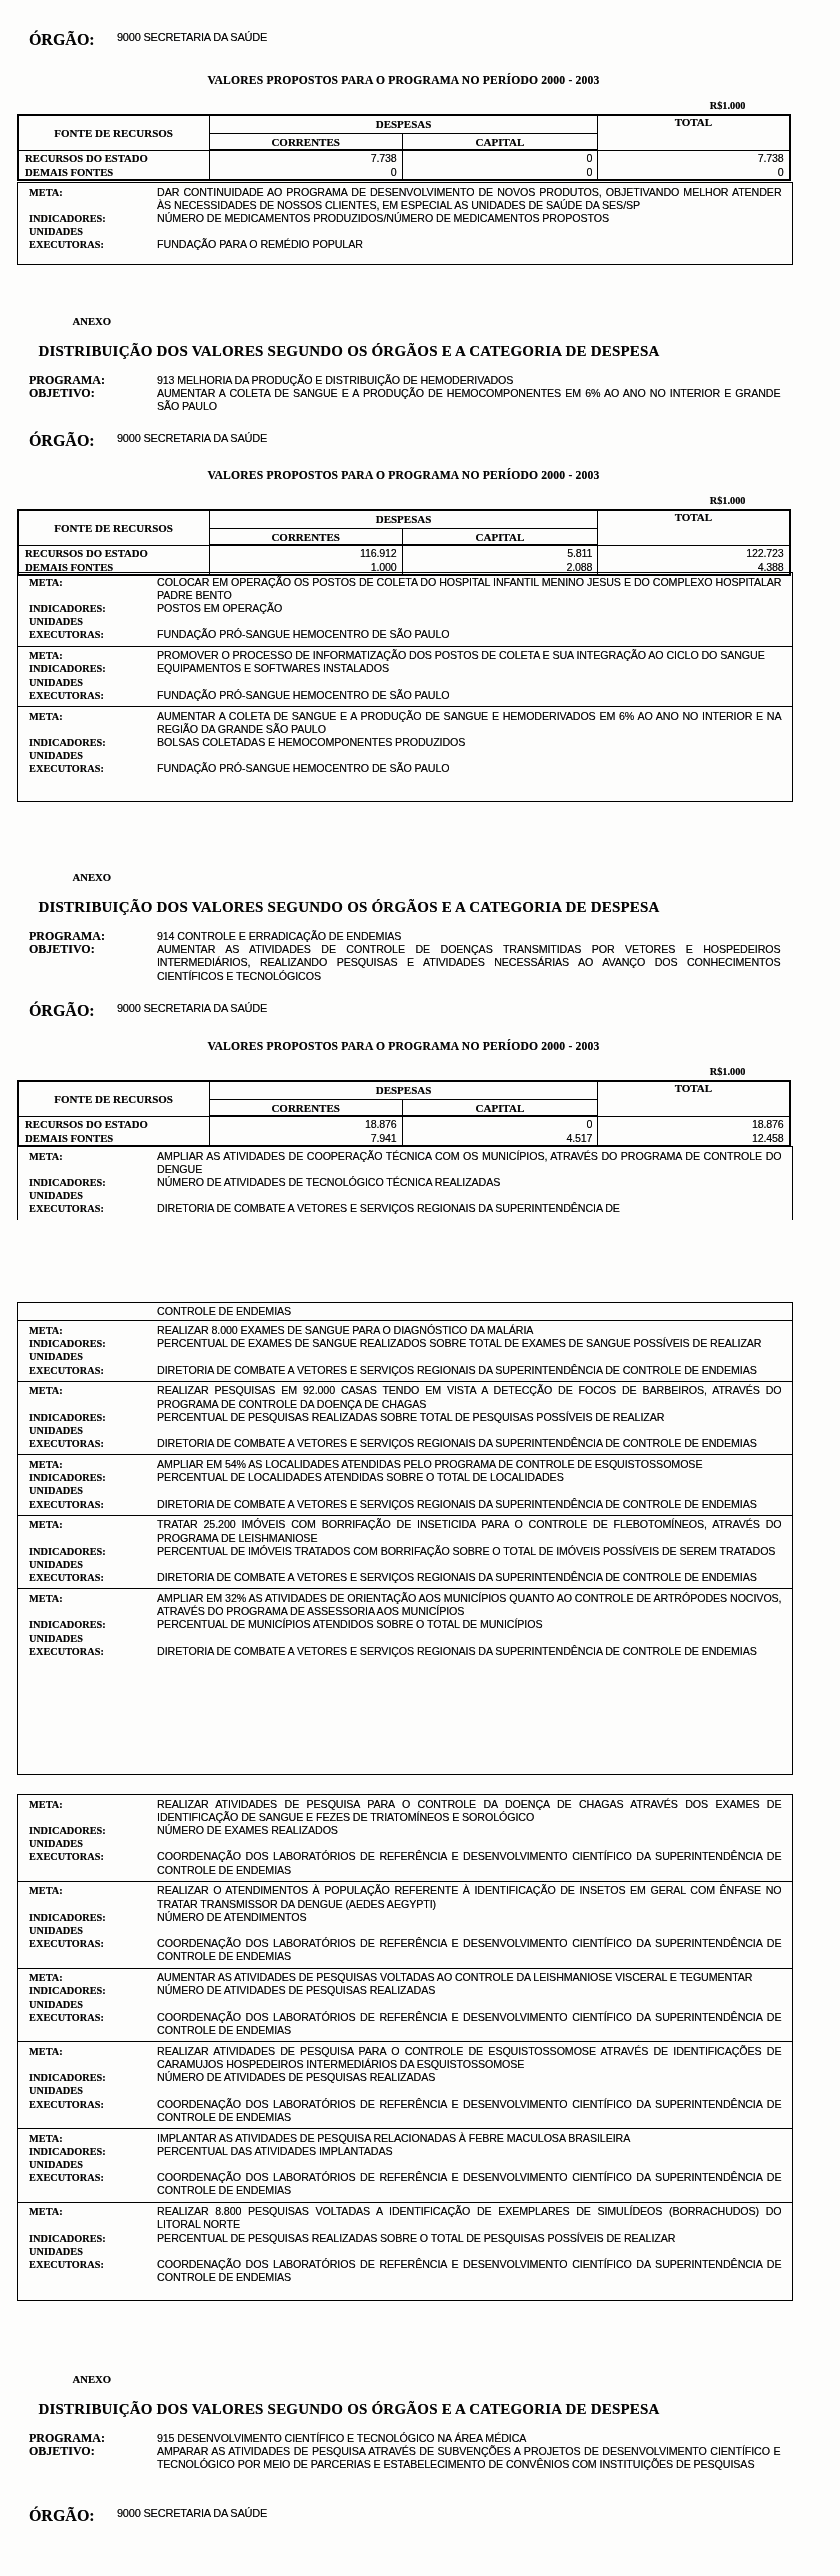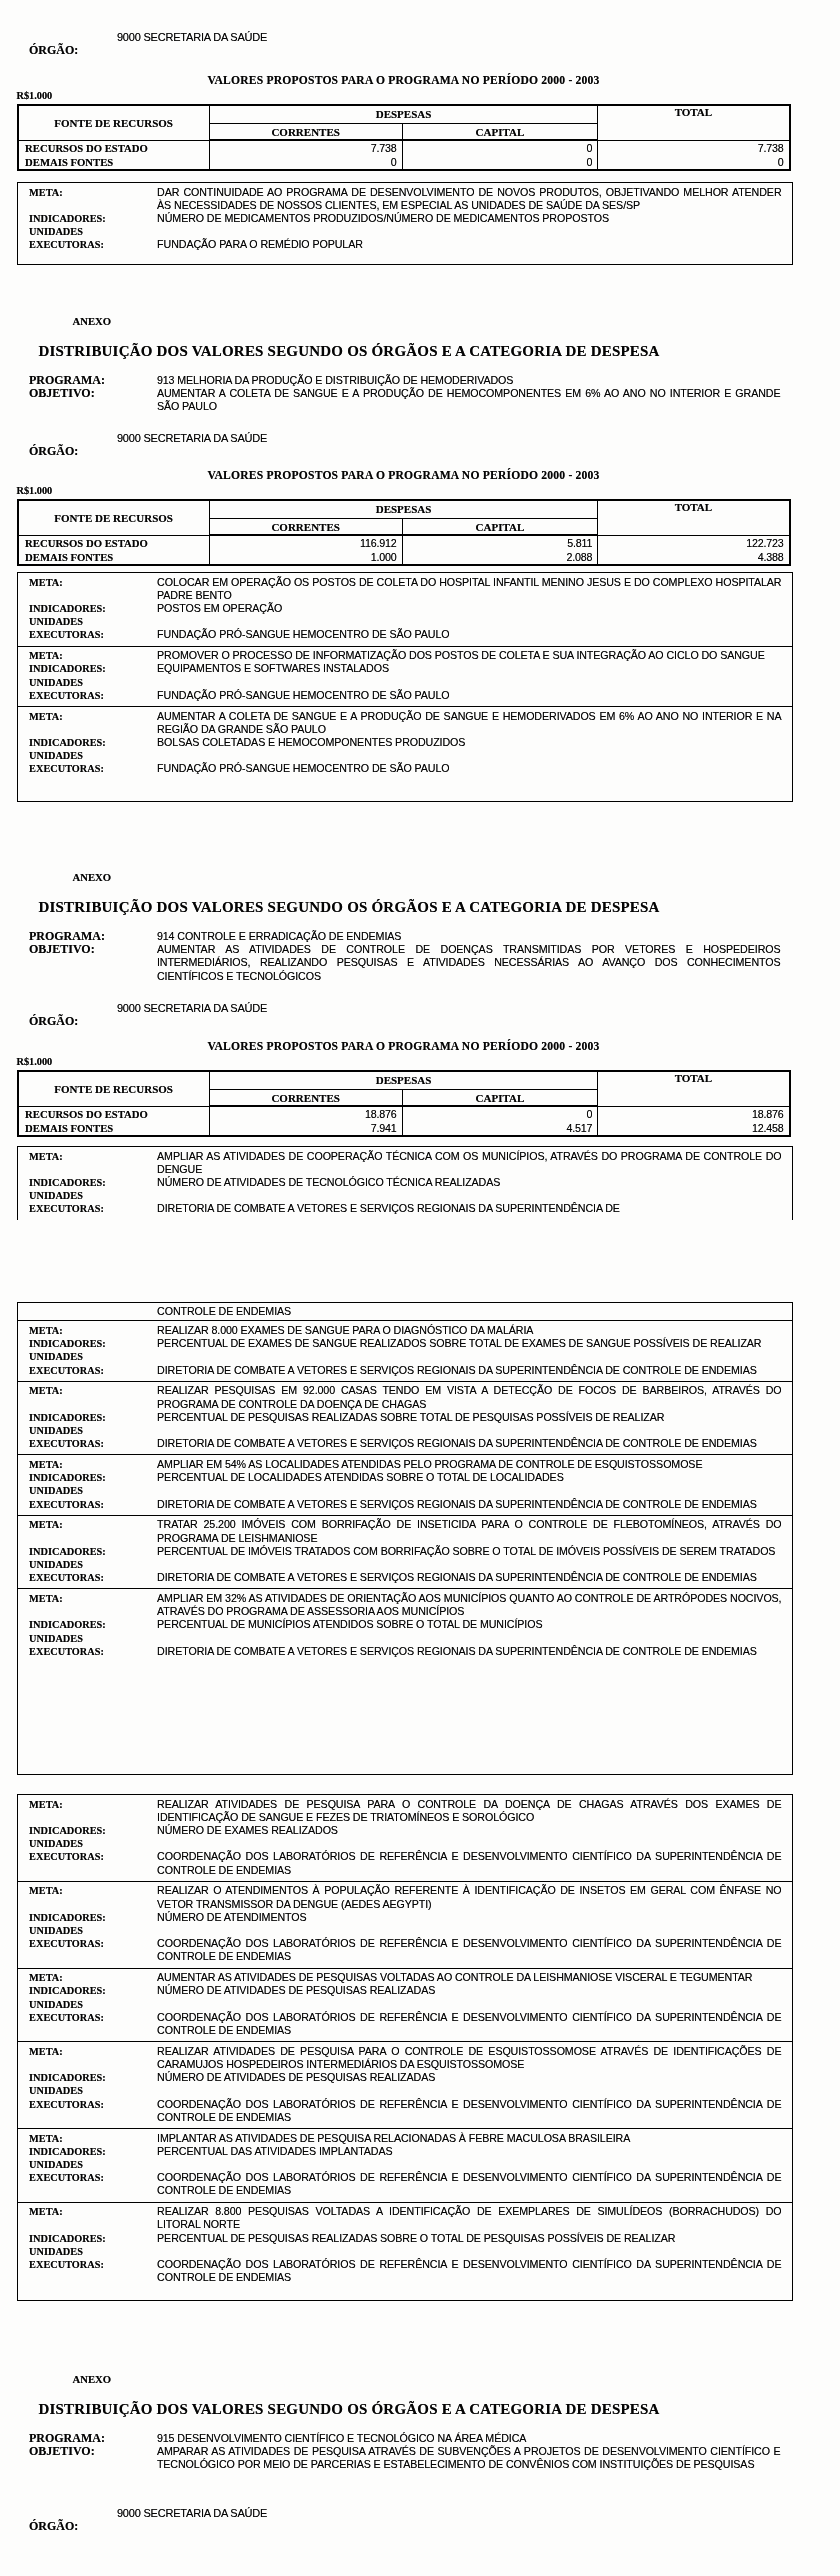--- a/index.html
+++ b/index.html
@@ -8,32 +8,32 @@
     background:#fdfdfc;color:#050505;
     font-family:"Liberation Sans",sans-serif;
     -webkit-font-smoothing:antialiased;
   }
   .abs{position:absolute;left:16.5px;width:774px;}
   .serif{font-family:"Liberation Serif",serif;font-weight:bold;}
   .blur{text-shadow:0 0 0.5px rgba(0,0,0,.55);}
 
   
   .orgline{display:flex;font-size:11px;}
-  .orgline .olbl{flex:0 0 88px;padding-left:12.4px;font-size:12px;margin-top:12px;}
+  .orgline .olbl{flex:0 0 88px;padding-left:12.4px;font-size:16px;}
   .orgline .oval{letter-spacing:-0.2px;}
   .progrow{display:flex;font-size:10.7px;line-height:13.2px;}
   .progrow .plbl{flex:0 0 128px;padding-left:12.4px;font-size:12px;}
   .progrow .pval{flex:1;padding-right:10px;letter-spacing:-0.1px;}
   .just{text-align:justify;}
 
   .anexo{margin-left:56px;font-size:10.7px;}
   .dist{margin-left:22px;font-size:15px;margin-top:16px;letter-spacing:0.2px;}
 
   .vtitle{text-align:center;font-size:11.6px;letter-spacing:0.2px;}
-  .currency{text-align:left;padding-right:45px;font-size:10.3px;margin-top:3px;}
+  .currency{text-align:right;padding-right:45px;font-size:10.3px;margin-top:13px;}
 
   
   .vtable{border-collapse:collapse;width:774px;margin-top:2.5px;border:2.5px solid #000;}
   .vtable td{border:1.7px solid #000;padding:0;}
   .vtable .hd{text-align:center;font-size:11px;font-family:"Liberation Serif",serif;font-weight:bold;}
   .vtable .r1 td{height:17.3px;}
   .vtable .r2 td{height:15.7px;border-bottom:2.5px solid #000;}
   .vtable .data td{border-top:none;border-bottom:none;height:14px;}
   .vtable .rowlbl{font-family:"Liberation Serif",serif;font-weight:bold;font-size:10.7px;padding-left:6.6px;}
   .vtable .num{text-align:right;padding-right:5px;font-size:10.7px;letter-spacing:-0.2px;}
@@ -425,21 +425,21 @@
       </div>
       <div class="grow">
         <div class="glbl">EXECUTORAS:</div>
         <div class="gval just">COORDENAÇÃO DOS LABORATÓRIOS DE REFERÊNCIA E DESENVOLVIMENTO CIENTÍFICO DA SUPERINTENDÊNCIA DE CONTROLE DE ENDEMIAS</div>
       </div>
     </div>
 
     <div class="group">
       <div class="grow">
         <div class="glbl">META:</div>
-        <div class="gval just">REALIZAR O ATENDIMENTOS À POPULAÇÃO REFERENTE À IDENTIFICAÇÃO DE INSETOS EM GERAL COM ÊNFASE NO VETOR TRANSMISSOR DA DENGUE  (AEDES AEGYPTI)</div>
+        <div class="gval just">REALIZAR O ATENDIMENTOS À POPULAÇÃO REFERENTE À IDENTIFICAÇÃO DE INSETOS EM GERAL COM ÊNFASE NO TRATAR TRANSMISSOR DA DENGUE  (AEDES AEGYPTI)</div>
       </div>
       <div class="grow">
         <div class="glbl">INDICADORES:</div>
         <div class="gval">NÚMERO DE ATENDIMENTOS</div>
       </div>
       <div class="grow">
         <div class="glbl">UNIDADES</div>
         <div class="gval"></div>
       </div>
       <div class="grow">

